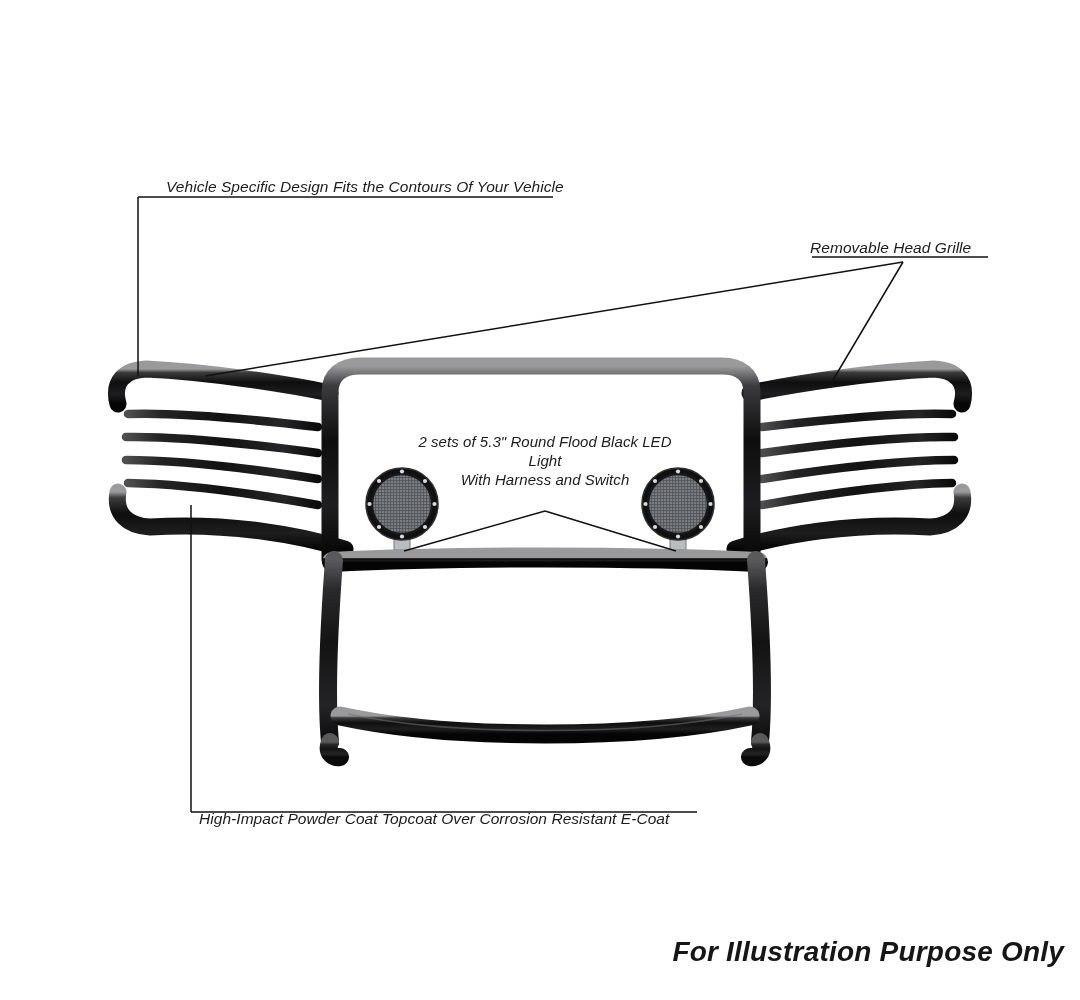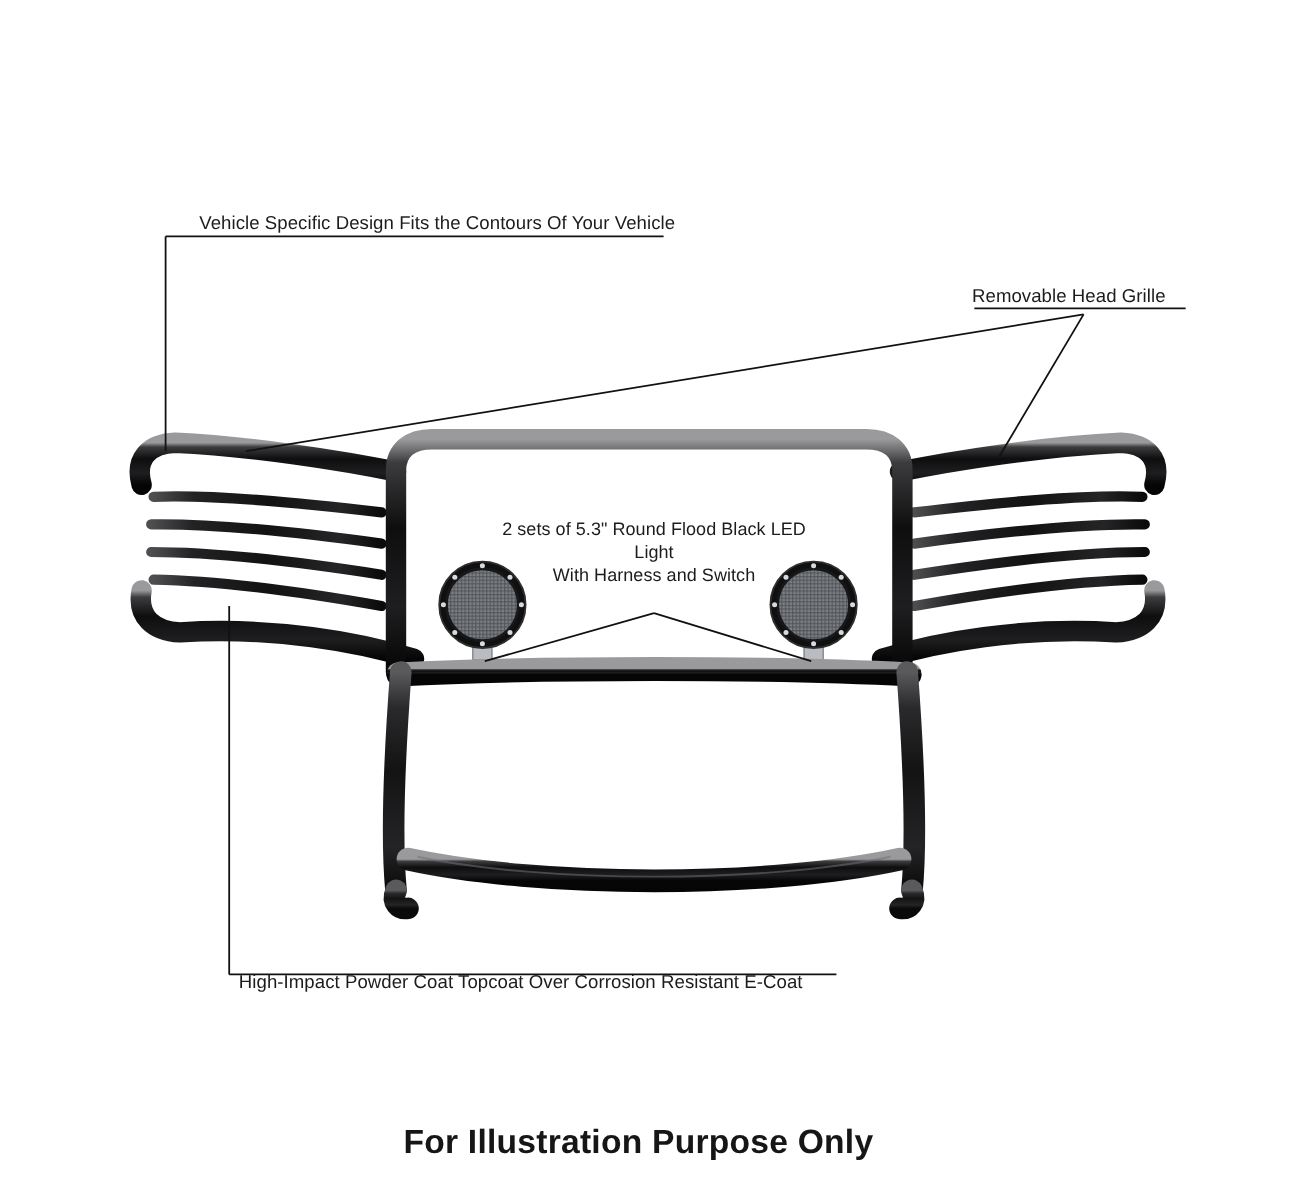--- a/index.html
+++ b/index.html
@@ -12,20 +12,21 @@
     height: 1000px;
     position: relative;
     font-family: "Liberation Sans", sans-serif;
     overflow: hidden;
   }
   #stage {
     position: absolute;
     left: 0; top: 0;
     width: 1080px;
     height: 1000px;
+    font-style: italic;
   }
   #product-svg {
     position: absolute;
     left: 0; top: 0;
     width: 1080px;
     height: 1000px;
     display: block;
   }
   .callout {
     position: absolute;
@@ -45,21 +46,21 @@
     text-align: center;
     white-space: normal;
     font-size: 15px;
     line-height: 1.28;
   }
   #caption {
     position: absolute;
     left: 0;
     top: 936px;
     width: 1064px;
-    text-align: center;
+    text-align: right;
     font-size: 28px;
     font-weight: bold;
     color: #161616;
     letter-spacing: 0.2px;
   }
 </style>
 </head>
 <body>
 
 <div id="stage">

